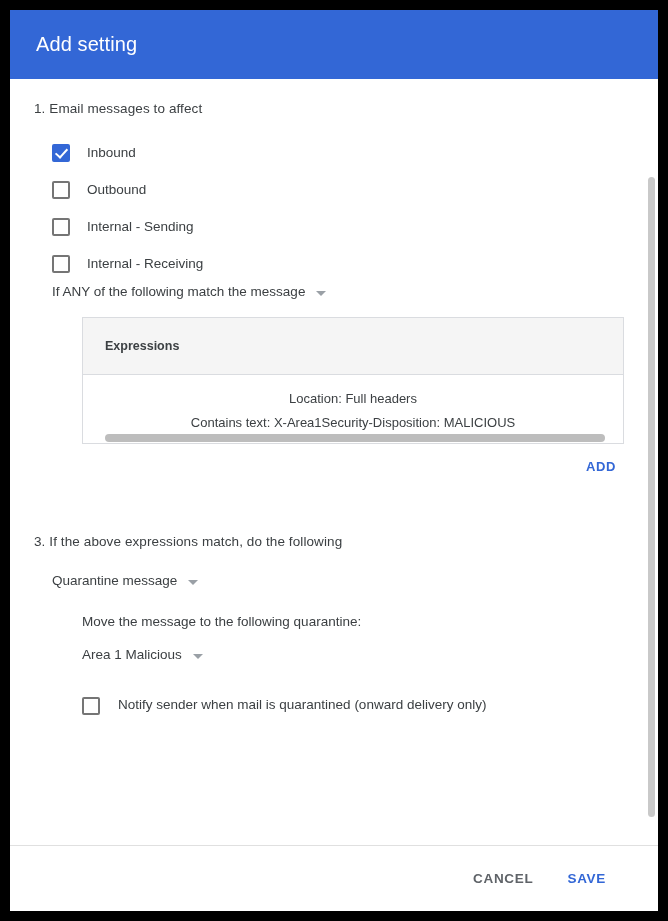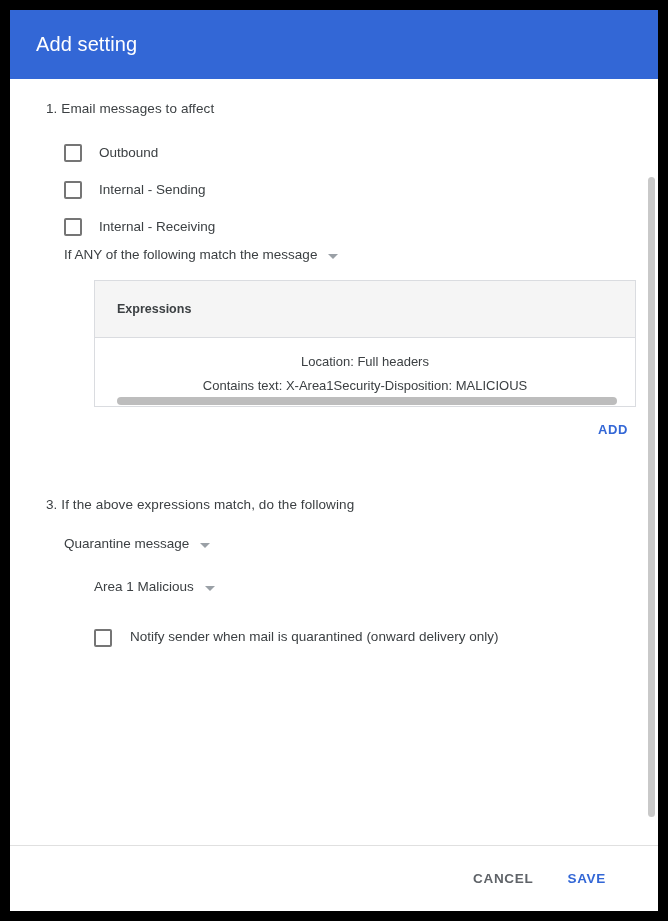--- a/index.html
+++ b/index.html
@@ -49,21 +49,21 @@
   }
   
   .dialog-body {
     flex: 1;
     position: relative;
     overflow: hidden;
     padding: 0;
     background: #fff;
   }
   .body-inner {
-    padding: 22px 26px 20px 36px;
+    padding: 22px 26px 20px 24px;
   }
   .section-title {
     font-size: 13.5px;
     color: #3c4043;
     margin: 0 0 18px 0;
     letter-spacing: 0.1px;
   }
   .section-title.s2 { margin-top: 50px; margin-bottom: 22px;}
   .section-title.s3 { margin-top: 56px; margin-bottom: 22px;}
 
@@ -269,20 +269,24 @@
       <div class="dialog-title">Add setting</div>
     </div>
 
     <div class="dialog-body">
       <div class="body-inner">
 
         
         <div class="section-title">1. Email messages to affect</div>
         <div class="checkbox-list">
           <div class="checkbox-row">
+            <span class="cbox checked"></span>
+            <span class="cbox-label">Inbound</span>
+          </div>
+          <div class="checkbox-row">
             <span class="cbox"></span>
             <span class="cbox-label">Outbound</span>
           </div>
           <div class="checkbox-row">
             <span class="cbox"></span>
             <span class="cbox-label">Internal - Sending</span>
           </div>
           <div class="checkbox-row">
             <span class="cbox"></span>
             <span class="cbox-label">Internal - Receiving</span>
@@ -315,20 +319,21 @@
 
         
         <div class="section-title s3">3. If the above expressions match, do the following</div>
 
         <div class="dropdown dd-action">
           <span class="dd-text">Quarantine message</span>
           <span class="caret"></span>
         </div>
 
         <div class="indent-block">
+          <div class="quarantine-label">Move the message to the following quarantine:</div>
           <div class="dropdown">
             <span class="dd-text">Area 1 Malicious</span>
             <span class="caret"></span>
           </div>
           <div class="notify-row">
             <span class="cbox"></span>
             <span class="cbox-label">Notify sender when mail is quarantined (onward delivery only)</span>
           </div>
         </div>
 

